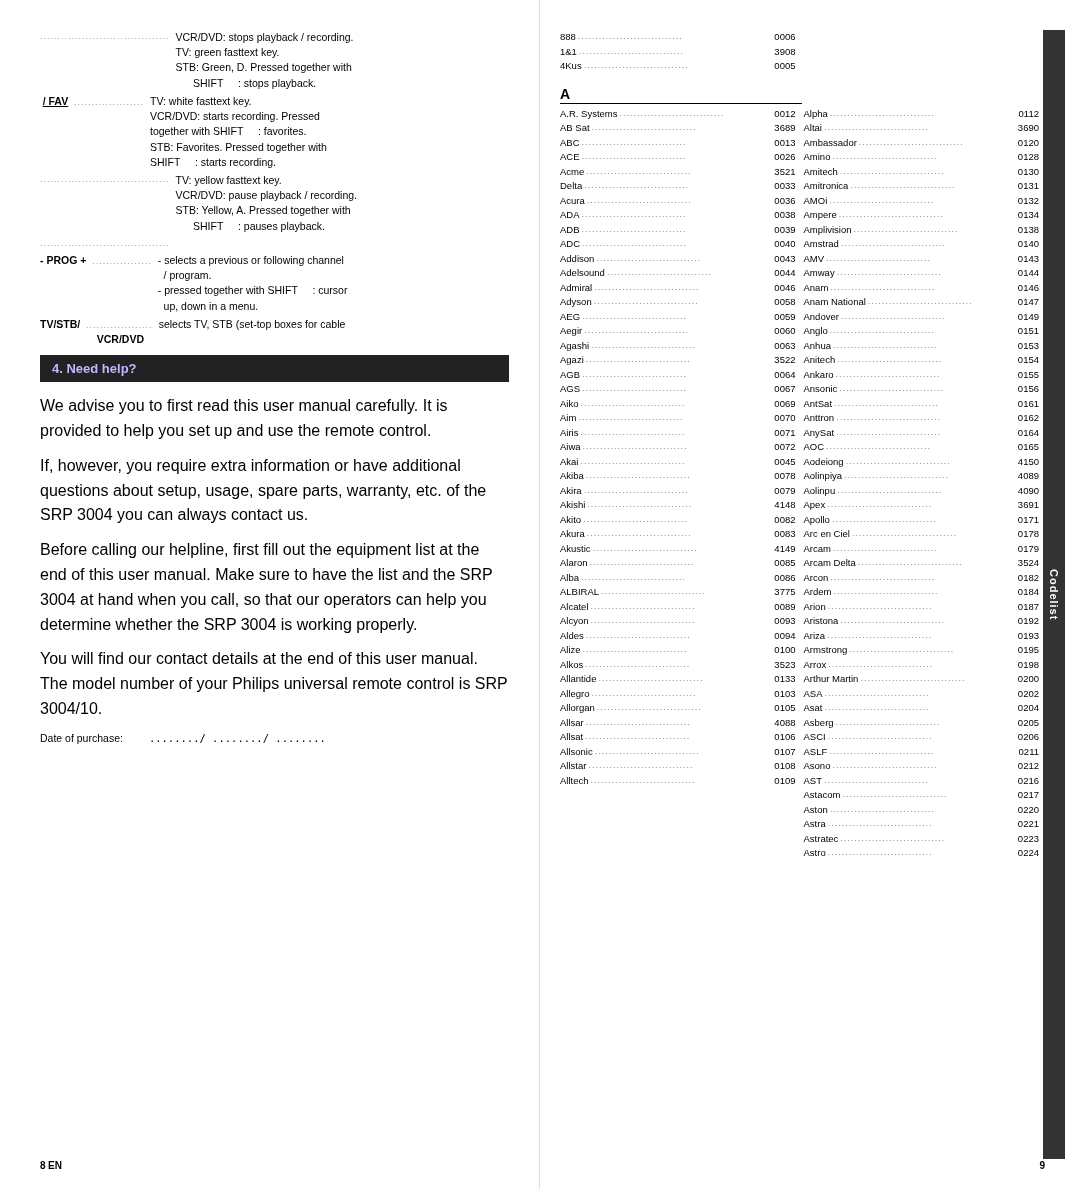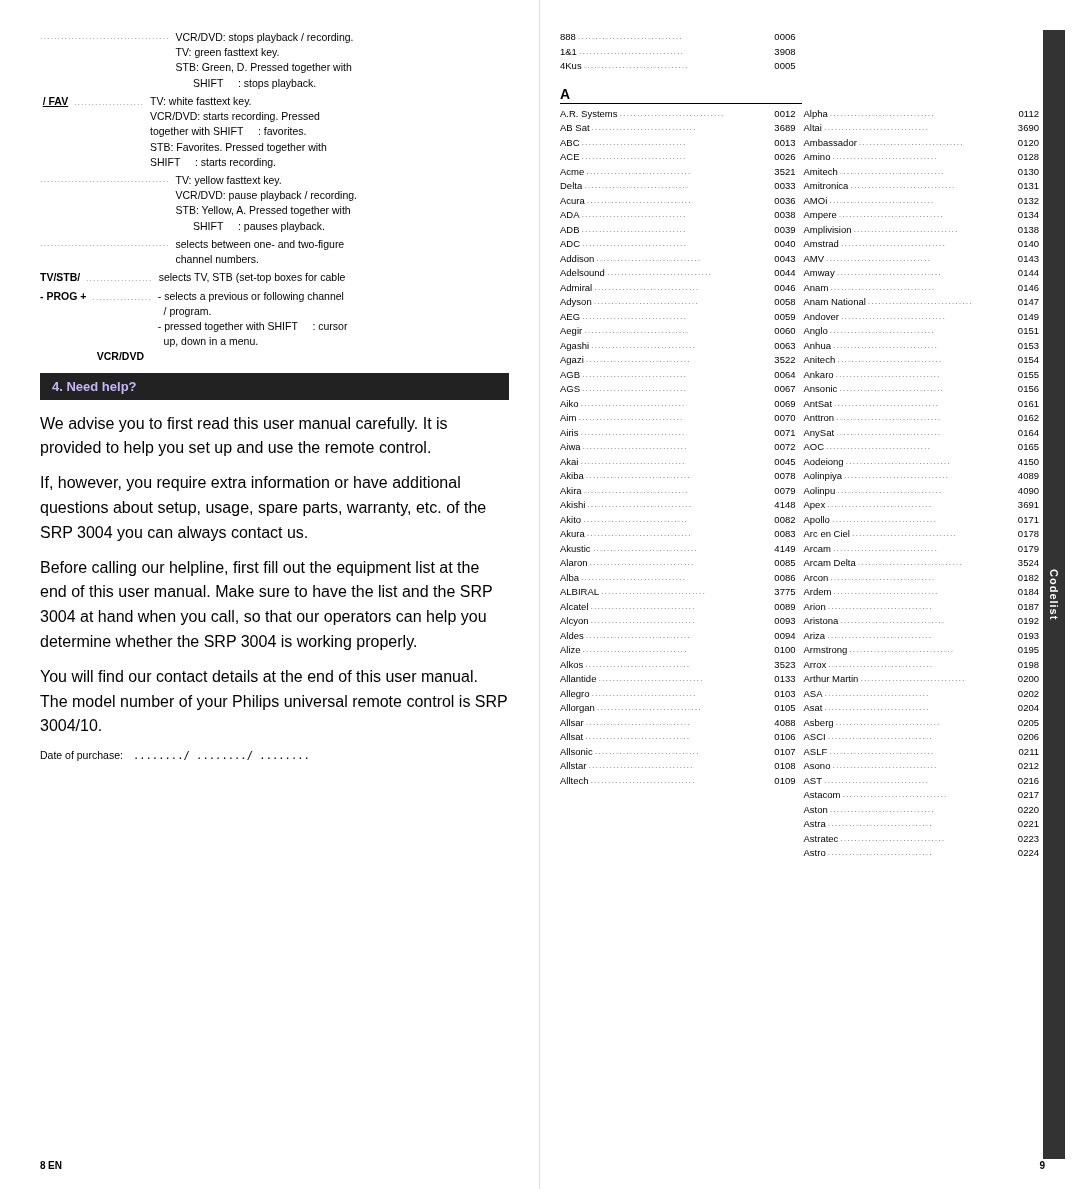--- a/index.html
+++ b/index.html
@@ -60,21 +60,21 @@
       font-size: 16px;
       line-height: 1.55;
       margin-bottom: 10px;
     }
     .date-section {
       margin-top: 10px;
       font-size: 10.5px;
     }
     .date-line {
       display: flex;
-      gap: 10px;
+      gap: 26px;
       margin-bottom: 2px;
     }
     .date-value {
       font-family: monospace;
     }
 
     
     .page-num-left {
       position: absolute;
       bottom: 18px;
@@ -225,49 +225,45 @@
         <div class="desc-text-col">
           TV: yellow fasttext key.<br>
           VCR/DVD: pause playback / recording.<br>
           STB: Yellow, A. Pressed together with<br>
           &nbsp;&nbsp;&nbsp;&nbsp;&nbsp;&nbsp;SHIFT&nbsp;&nbsp;&nbsp;&nbsp; : pauses playback.
         </div>
       </div>
 
       <div class="desc-row" style="margin-top:3px;">
         <div class="desc-key-col dots">.....................................</div>
-        <div class="desc-text-col">
-          selects between one- and two-figure<br>
-          channel numbers.
-        </div>
-      </div>
-
-      <div class="desc-row" style="margin-top:3px;">
-        <div class="desc-key-col">
-          <span class="tvstb-label">TV/STB/</span>
-          &nbsp;<span style="color:#999;font-weight:normal;font-size:9px;letter-spacing:1px;">...................</span>
-        </div>
-        <div class="desc-text-col">
-          selects TV, STB (set-top boxes for cable
-        </div>
       </div>
 
       <div class="desc-row" style="margin-top:3px;">
         <div class="desc-key-col">
           <span class="prog-label">- PROG +</span>
           &nbsp;<span style="color:#999;font-weight:normal;font-size:9px;letter-spacing:1px;">.................</span>
         </div>
         <div class="desc-text-col">
           - selects a previous or following channel<br>
           &nbsp;&nbsp;/ program.<br>
           - pressed together with SHIFT&nbsp;&nbsp;&nbsp;&nbsp; : cursor<br>
           &nbsp;&nbsp;up, down in a menu.
         </div>
       </div>
 
+      <div class="desc-row" style="margin-top:3px;">
+        <div class="desc-key-col">
+          <span class="tvstb-label">TV/STB/</span>
+          &nbsp;<span style="color:#999;font-weight:normal;font-size:9px;letter-spacing:1px;">...................</span>
+        </div>
+        <div class="desc-text-col">
+          selects TV, STB (set-top boxes for cable
+        </div>
+      </div>
+
       <div class="desc-row">
         <div class="desc-key-col" style="padding-right:6px;">
           <span class="vcrdvd-label">VCR/DVD</span>
         </div>
       </div>
     </div>
 
     <div class="need-help-box">4. Need help?</div>
 
     <p class="help-paragraph">We advise you to first read this user manual carefully. It is provided to help you set up and use the remote control.</p>

